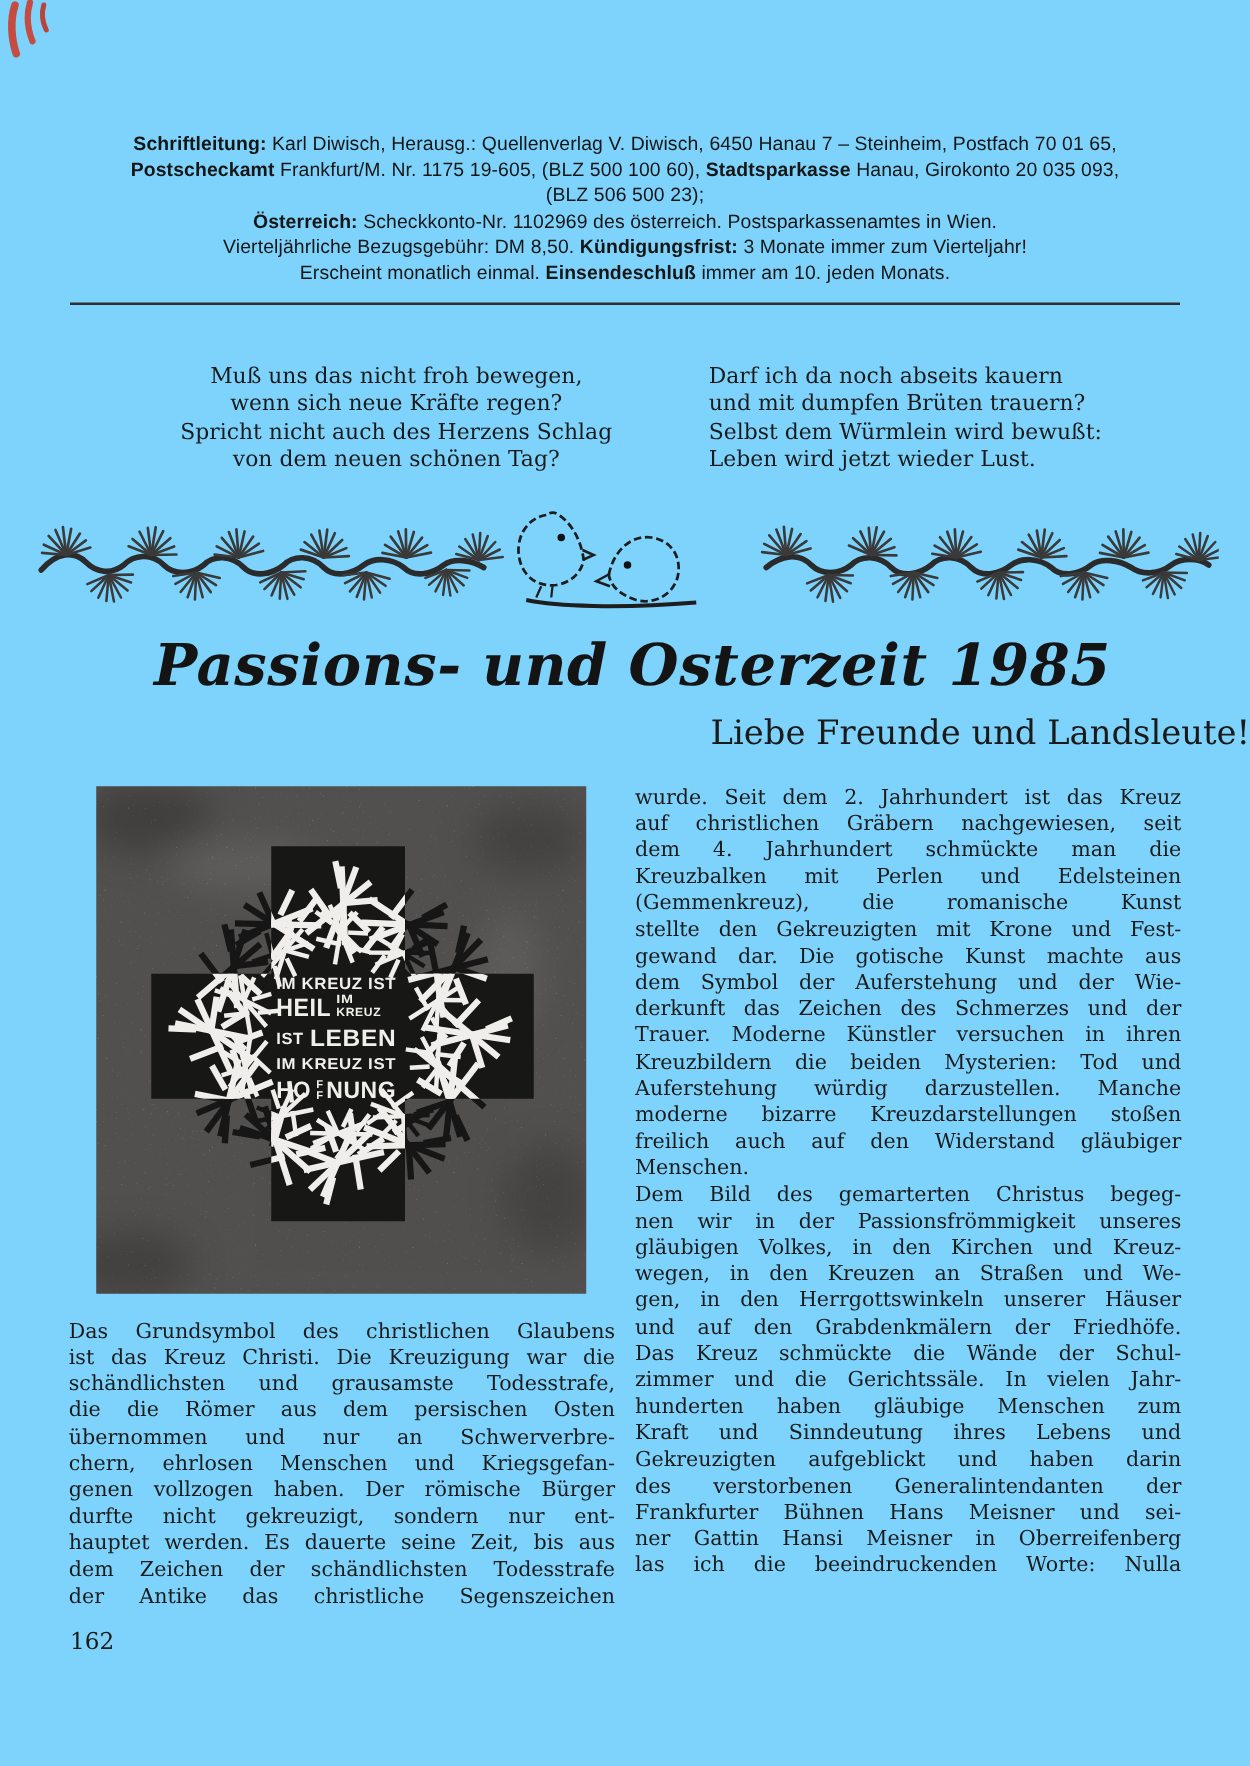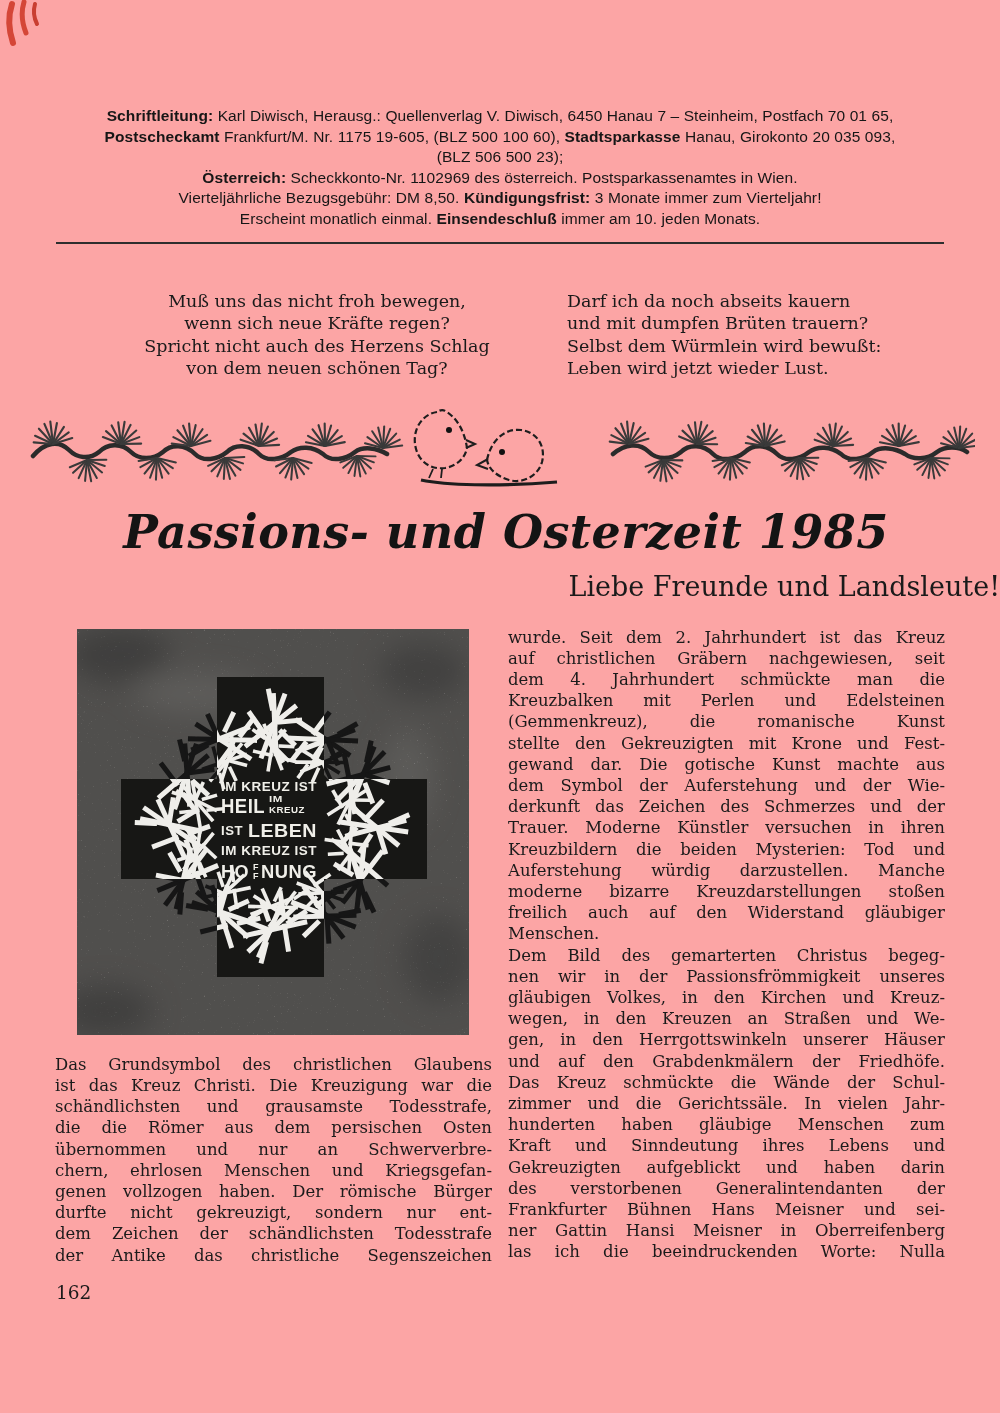--- a/index.html
+++ b/index.html
@@ -1,19 +1,19 @@
 <!DOCTYPE html>
 <html><head>
 <meta charset="utf-8">
 <style>
   html,body { margin:0; padding:0; }
   body { background:#e9e7e2; }
   .page {
     position:relative; width:1000px; height:1413px; margin:0 auto;
-    background:#fca5a5; overflow:hidden;
+    background:#7dd3fc; overflow:hidden;
     font-family:"DejaVu Serif", serif; color:#1a1a1a;
   }
   .redmarks { position:absolute; left:2px; top:0; }
 
   .masthead {
     margin:106px 58px 0; text-align:center;
     font-family:"Liberation Sans", sans-serif;
     font-size:15.5px; line-height:20.6px; color:#161616; letter-spacing:0.1px;
   }
   .rule { border:none; border-top:2px solid #2e2e2e; margin:12px 56px 0; }
@@ -232,20 +232,21 @@
 
       <div class="left-text">
         <div class="line">Das Grundsymbol des christlichen Glaubens</div>
         <div class="line">ist das Kreuz Christi. Die Kreuzigung war die</div>
         <div class="line">schändlichsten und grausamste Todesstrafe,</div>
         <div class="line">die die Römer aus dem persischen Osten</div>
         <div class="line">übernommen und nur an Schwerverbre-</div>
         <div class="line">chern, ehrlosen Menschen und Kriegsgefan-</div>
         <div class="line">genen vollzogen haben. Der römische Bürger</div>
         <div class="line">durfte nicht gekreuzigt, sondern nur ent-</div>
+        <div class="line">hauptet werden. Es dauerte seine Zeit, bis aus</div>
         <div class="line">dem Zeichen der schändlichsten Todesstrafe</div>
         <div class="line">der Antike das christliche Segenszeichen</div>
       </div>
     </div>
 
     <div class="col">
       <div class="line">wurde. Seit dem 2. Jahrhundert ist das Kreuz</div>
       <div class="line">auf christlichen Gräbern nachgewiesen, seit</div>
       <div class="line">dem 4. Jahrhundert schmückte man die</div>
       <div class="line">Kreuzbalken mit Perlen und Edelsteinen</div>

